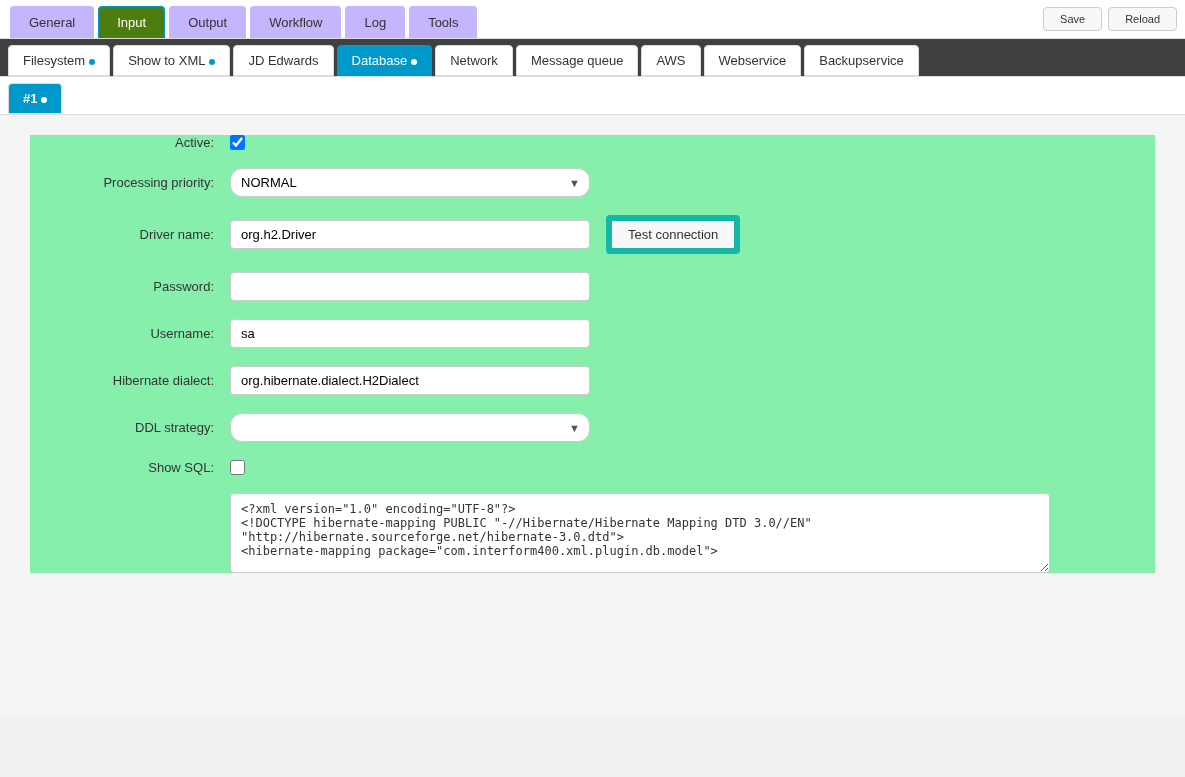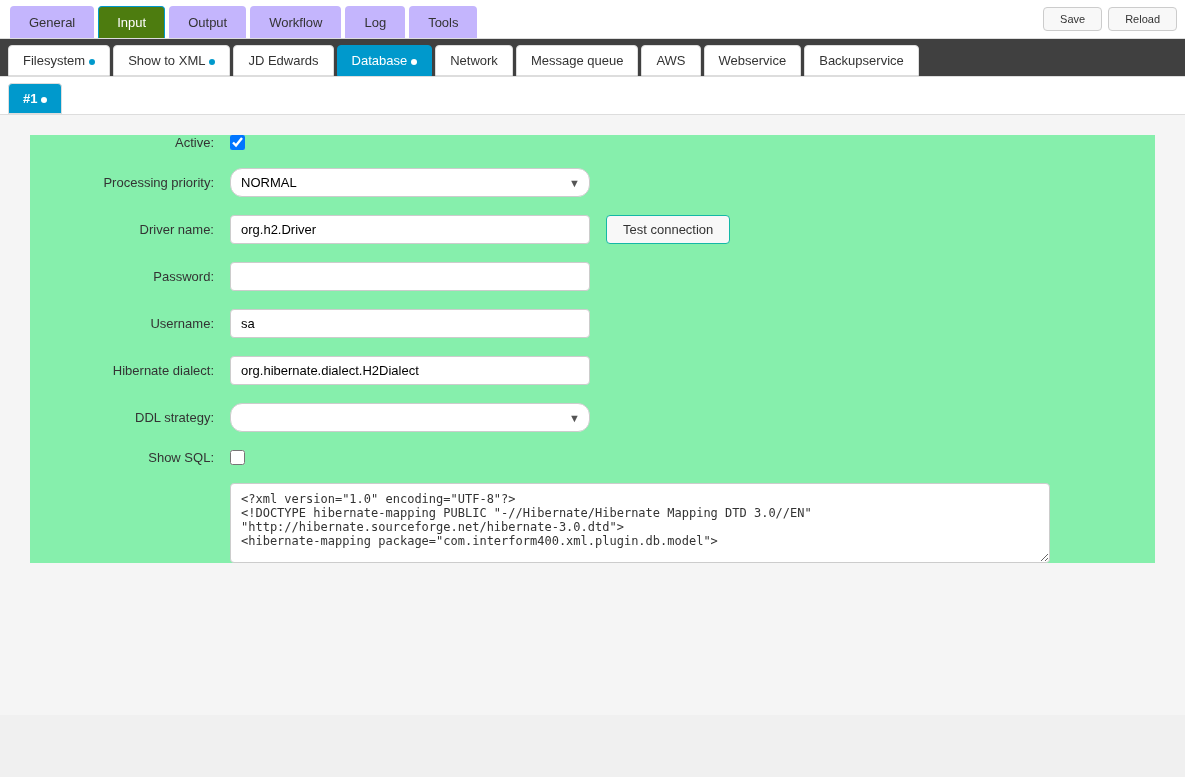--- a/index.html
+++ b/index.html
@@ -146,21 +146,21 @@
       right: 10px;
       top: 50%;
       transform: translateY(-50%);
       pointer-events: none;
       font-size: 11px;
       color: #555;
     }
     .test-connection-btn {
       margin-left: 16px;
       padding: 6px 16px;
-      border: 1px solid #14b8a6;
+      border: 6px solid #14b8a6;
       border-radius: 4px;
       background: #f8f8f8;
       cursor: pointer;
       font-size: 13px;
       color: #333;
     }
 
     input[type="checkbox"] {
       width: 15px; height: 15px;
       cursor: pointer;

